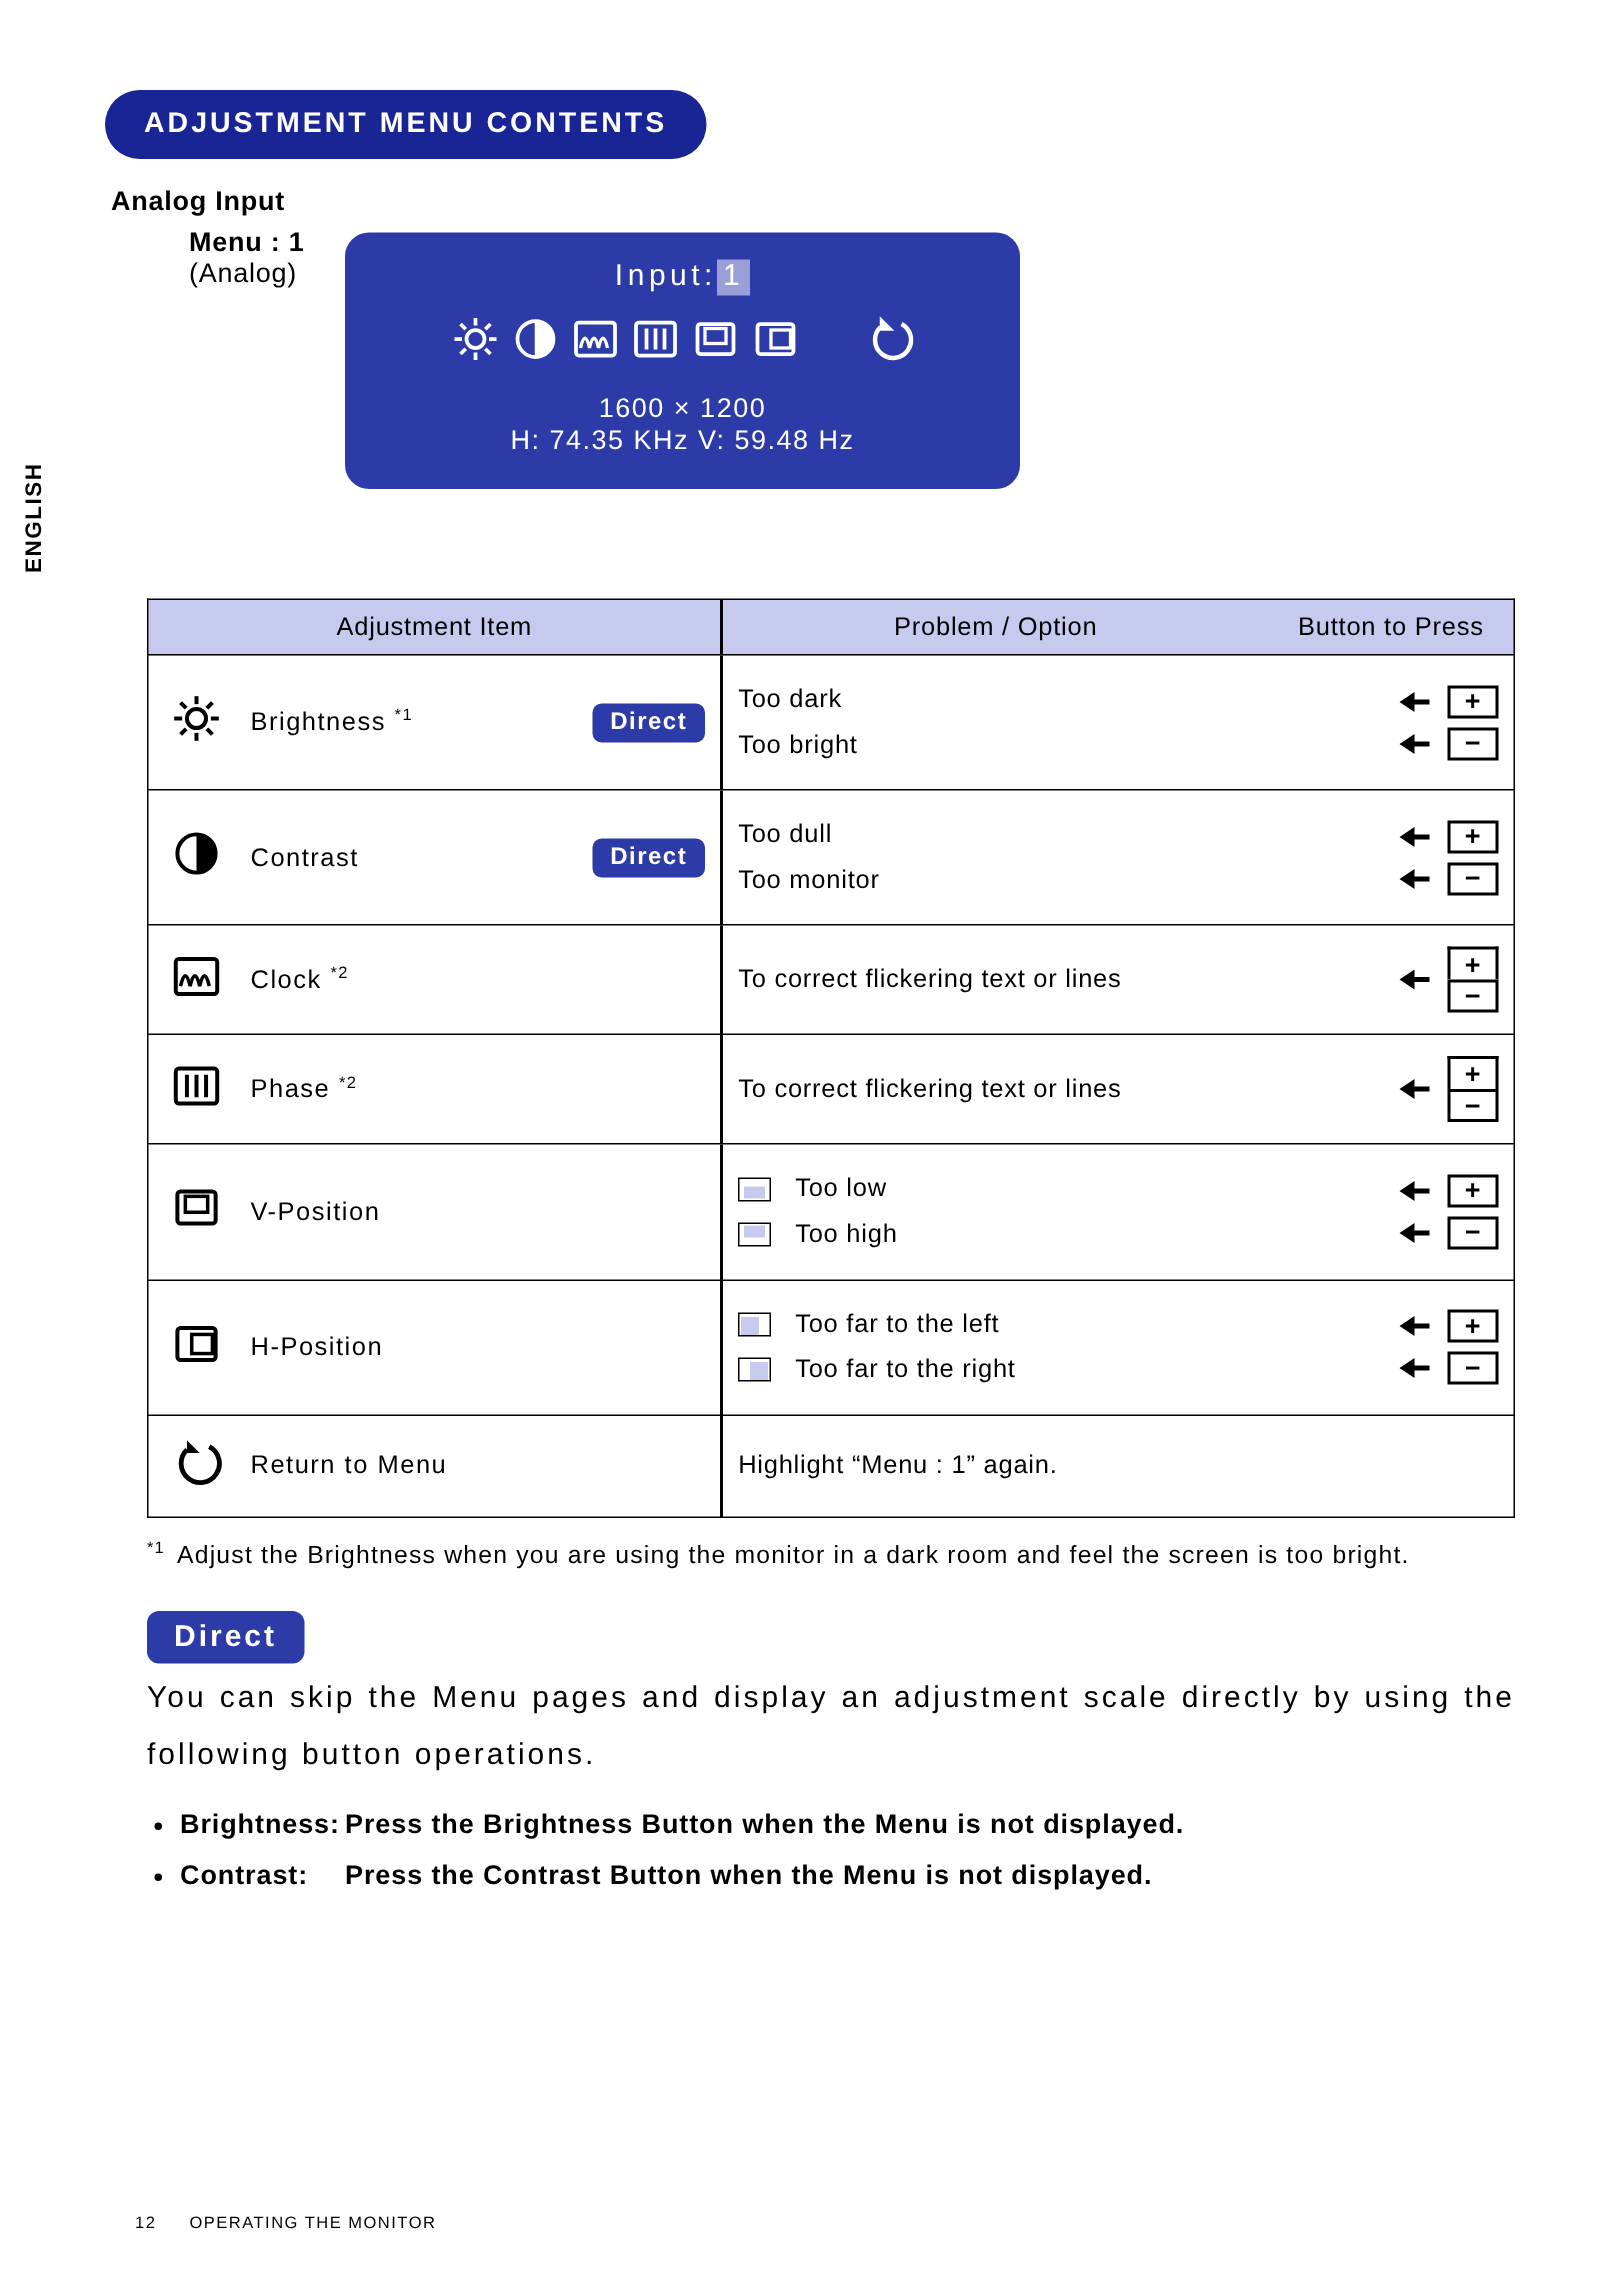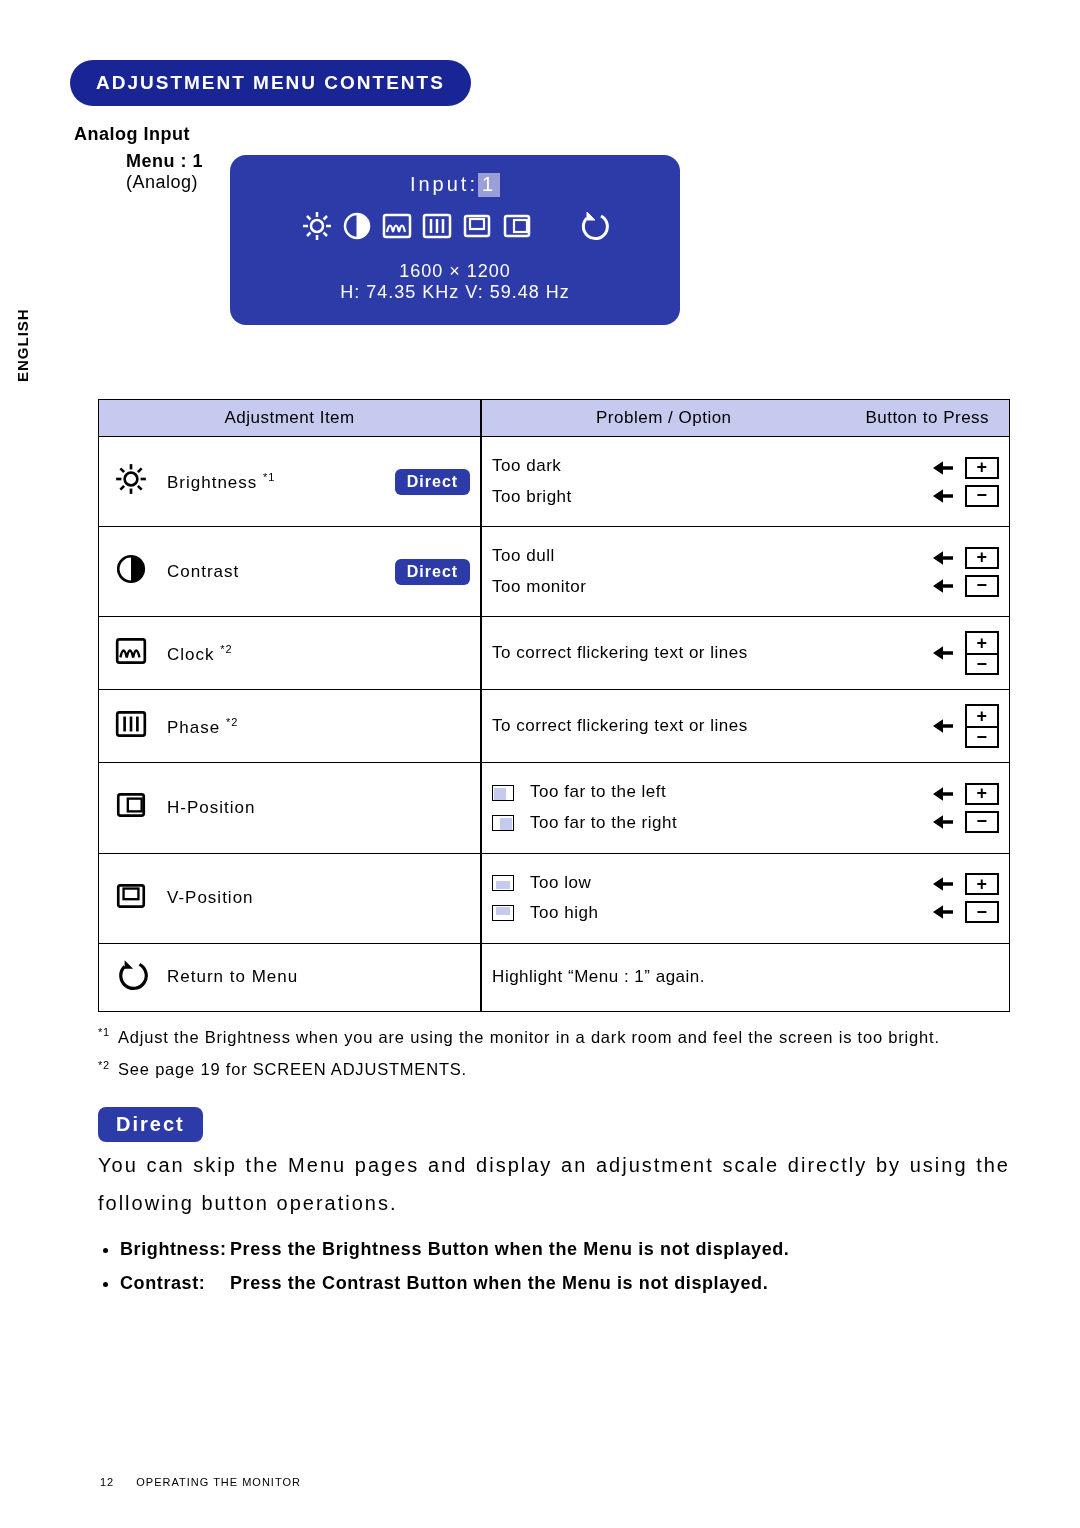--- a/index.html
+++ b/index.html
@@ -162,21 +162,21 @@
 
   .notes { margin-top: 12px; font-size: 16.5px; line-height: 1.6; letter-spacing: .8px; }
   .notes .sup { margin-right: 8px; }
   .direct-text { margin-top: 4px; line-height: 1.9; font-size: 20px; letter-spacing: 2px; text-align: justify; }
   ul.bullets { list-style: disc; padding-left: 22px; margin-top:10px; line-height:1.9;font-weight:bold; }
   ul.bullets li { letter-spacing:.6px; }
   .bullets .label { display:inline-block; width: 110px; }
 
   .footer {
     position: absolute; left: 90px; bottom: 40px;
-    font-size: 11px; letter-spacing: 1px; margin-left: 10px;
+    font-size: 11px; letter-spacing: 1px;
   }
   .footer .pg { margin-right: 18px; }
 
   
   svg.i { width:34px; height:34px; }
   svg.ptr { width:28px; height:20px; }
   .osd svg.i { width:32px; height:32px; stroke:#fff; fill:#fff; }
 
   .wrap-indent { padding-left: 28px; }
 </style>
@@ -410,20 +410,63 @@
                 <div class="press-box">−</div>
               </div>
       </div>
     </td>
   </tr>
 
   <tr>
     <td>
       <div class="item-cell">
         <span class="ico"><svg class="i" viewBox="0 0 32 32" color="#000">
+                  <use href="#ic-vpos"></use>
+                </svg></span>
+        <span class="lbl">V-Position</span>
+      </div>
+    </td>
+    <td class="col-prob" colspan="2" style="border-right:none">
+      <div class="problem-stack">
+        <div class="problem-flex">
+                <span class="pos-box">
+                  <span class="pos-fill" style="left:3px;bottom:1px;width:14px;height:8px"></span>
+                </span>
+                <span>Too low</span>
+              </div>
+        <div class="problem-flex">
+                <span class="pos-box">
+                  <span class="pos-fill" style="left:3px;top:1px;width:14px;height:8px"></span>
+                </span>
+                <span>Too high</span>
+              </div>
+      </div>
+    </td>
+    <td style="border-left:none">
+      <div class="btn-col">
+        <div class="btn-row">
+                <svg class="ptr" viewBox="0 0 28 24">
+                  <use href="#ic-press"></use>
+                </svg>
+                <div class="press-box">+</div>
+              </div>
+        <div class="btn-row">
+                <svg class="ptr" viewBox="0 0 28 24">
+                  <use href="#ic-press"></use>
+                </svg>
+                <div class="press-box">−</div>
+              </div>
+      </div>
+    </td>
+  </tr>
+
+  <tr>
+    <td>
+      <div class="item-cell">
+        <span class="ico"><svg class="i" viewBox="0 0 32 32" color="#000">
                   <use href="#ic-hpos"></use>
                 </svg></span>
         <span class="lbl">H-Position</span>
       </div>
     </td>
     <td class="col-prob" colspan="2" style="border-right:none">
       <div class="problem-stack">
         <div class="problem-flex">
                 <span class="pos-box">
                   <span class="pos-fill" style="left:1px;top:2px;width:12px;height:12px"></span>
@@ -453,78 +496,34 @@
                 <div class="press-box">−</div>
               </div>
       </div>
     </td>
   </tr>
 
   <tr>
     <td>
       <div class="item-cell">
         <span class="ico"><svg class="i" viewBox="0 0 32 32" color="#000">
-                  <use href="#ic-vpos"></use>
-                </svg></span>
-        <span class="lbl">V-Position</span>
-      </div>
-    </td>
-    <td class="col-prob" colspan="2" style="border-right:none">
-      <div class="problem-stack">
-        <div class="problem-flex">
-                <span class="pos-box">
-                  <span class="pos-fill" style="left:3px;bottom:1px;width:14px;height:8px"></span>
-                </span>
-                <span>Too low</span>
-              </div>
-        <div class="problem-flex">
-                <span class="pos-box">
-                  <span class="pos-fill" style="left:3px;top:1px;width:14px;height:8px"></span>
-                </span>
-                <span>Too high</span>
-              </div>
-      </div>
-    </td>
-    <td style="border-left:none">
-      <div class="btn-col">
-        <div class="btn-row">
-                <svg class="ptr" viewBox="0 0 28 24">
-                  <use href="#ic-press"></use>
-                </svg>
-                <div class="press-box">+</div>
-              </div>
-        <div class="btn-row">
-                <svg class="ptr" viewBox="0 0 28 24">
-                  <use href="#ic-press"></use>
-                </svg>
-                <div class="press-box">−</div>
-              </div>
-      </div>
-    </td>
-  </tr>
-
-  <tr>
-    <td>
-      <div class="item-cell">
-        <span class="ico"><svg class="i" viewBox="0 0 32 32" color="#000">
                   <use href="#ic-return"></use>
                 </svg></span>
         <span class="lbl">Return to Menu</span>
       </div>
     </td>
     <td class="col-prob" colspan="3">
       <span>Highlight “Menu : 1” again.</span>
     </td>
   </tr>
 </tbody>
     </table>
 
 <div class="notes">
   <div><span class="sup">*1</span><span>Adjust the Brightness when you are using the monitor in a dark room and feel the screen is too bright.</span></div>
-  <div style="margin-top:6px"><span class="sup">*2</span><span>See page 19 for SCREEN ADJUSTMENTS.</span></div>
 </div>
 
 <div class="direct-pill-lg">Direct</div>
 <div class="direct-text">You can skip the Menu pages and display an adjustment scale directly by using the following button operations.</div>
 <ul class="bullets">
   <li><span class="label">Brightness:</span><span>Press the Brightness Button when the Menu is not displayed.</span></li>
   <li><span class="label">Contrast:</span><span>Press the Contrast Button when the Menu is not displayed.</span></li>
 </ul>
 </div>
 

